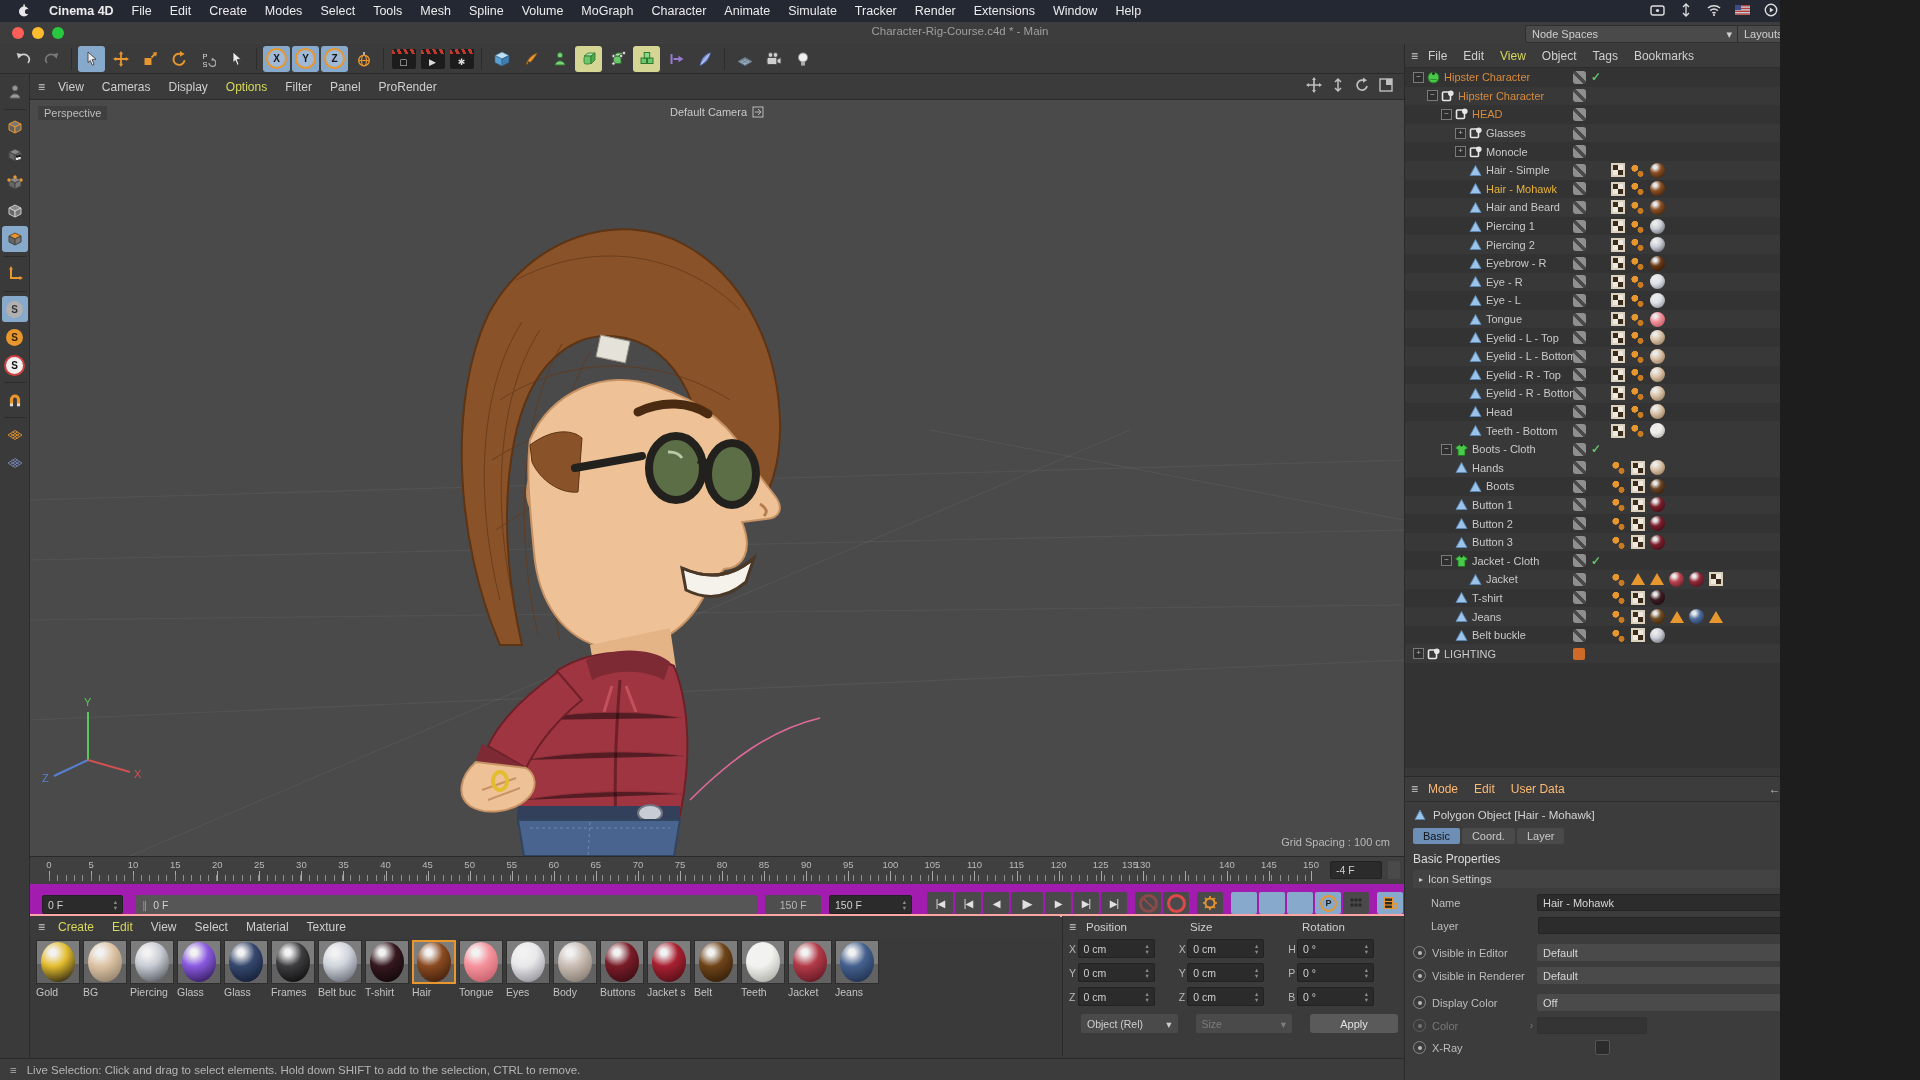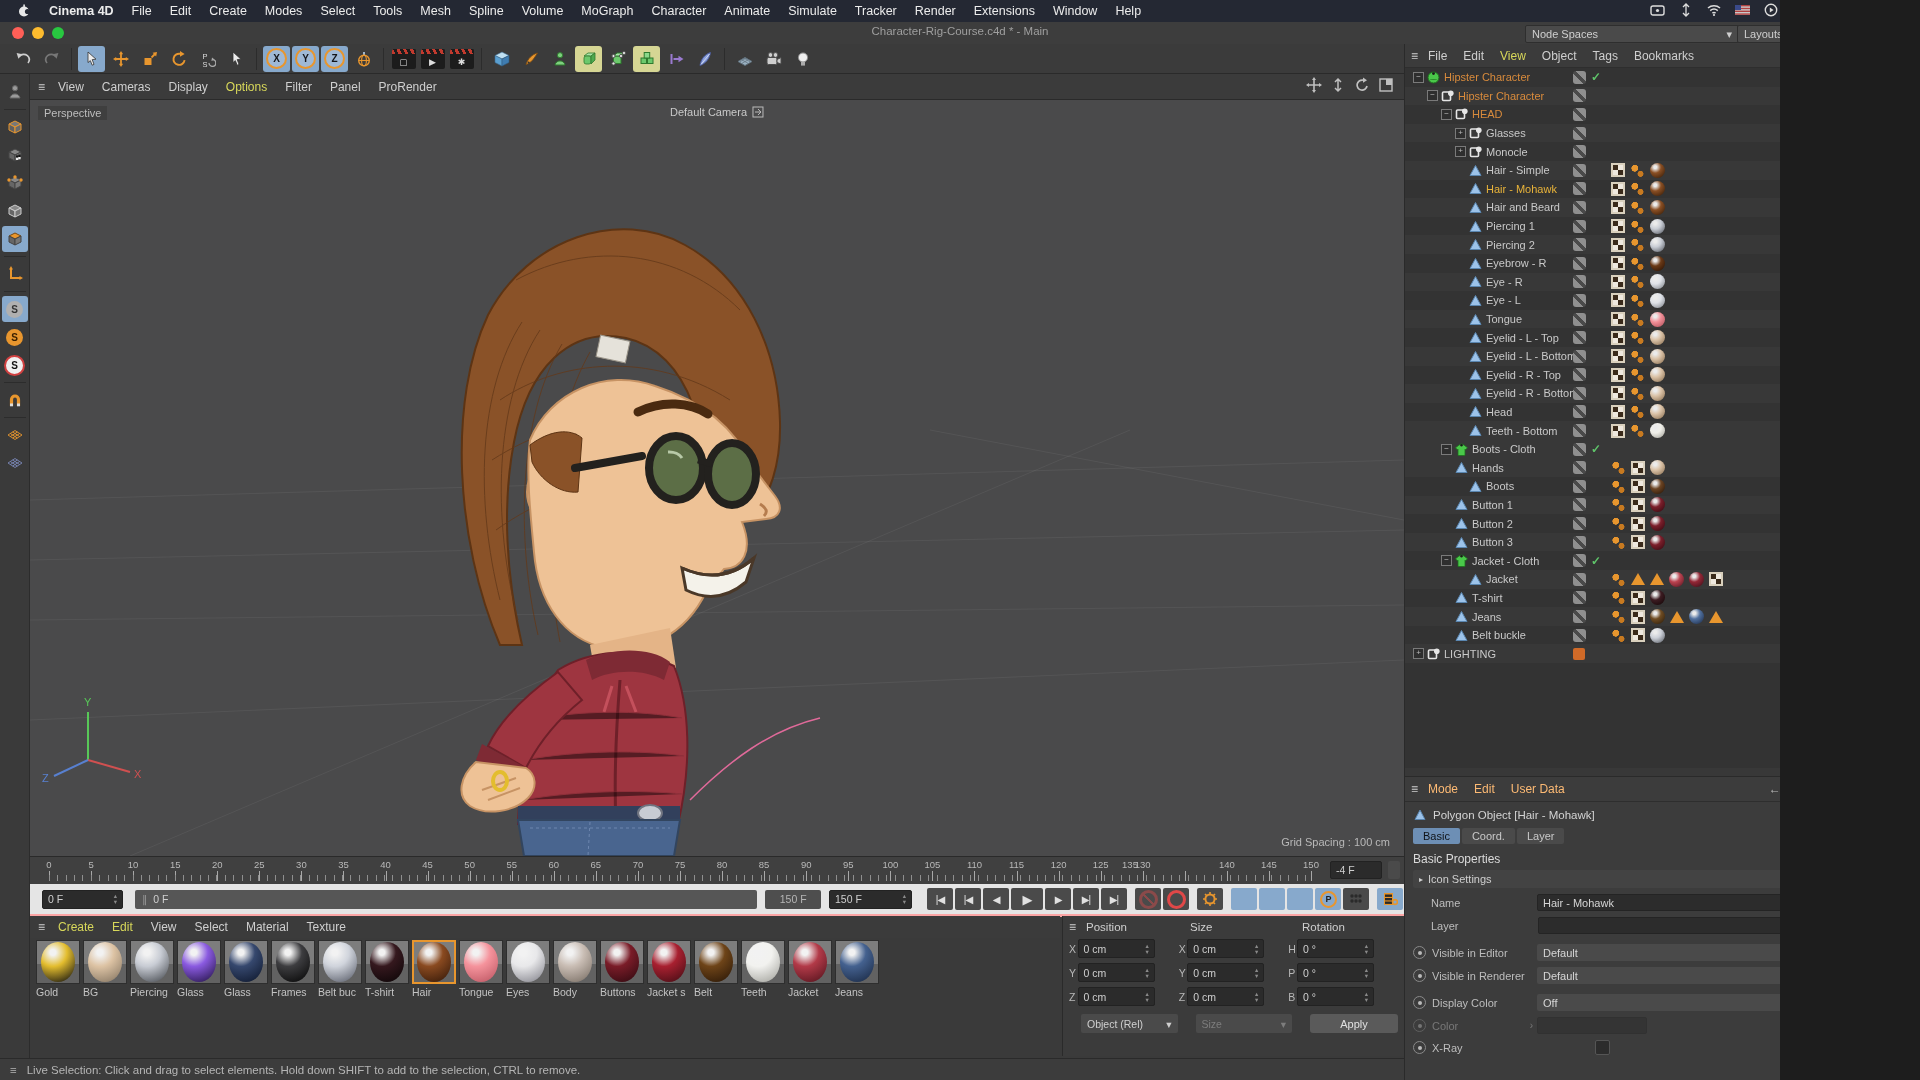--- a/index.html
+++ b/index.html
@@ -52,21 +52,21 @@
   
   #timeline{left:30px;top:856px;width:1374px;height:28px;background:#404040;border-top:1px solid #2a2a2a;border-bottom:1px solid #2a2a2a}
   #ruler{position:absolute;left:0;top:0;width:1320px;height:28px}
   #ruler-minor{position:absolute;left:19px;top:18px;width:1262px;height:6px;background:repeating-linear-gradient(90deg,#8f8f8f 0 1px,transparent 1px 8.373px)}
   .rlab{position:absolute;top:2px;transform:translateX(-50%);font-size:9.5px;color:#b9b9b9}
   .rtick{position:absolute;top:14px;width:1px;height:10px;background:#a8a8a8}
   #curframe{position:absolute;left:1300px;top:4px;width:52px;height:18px;background:#2b2b2b;border:1px solid #222;border-radius:2px;color:#cfcfcf;font-size:10.5px;display:flex;align-items:center;padding:0 5px;box-sizing:border-box}
   #tl-end{position:absolute;left:1358px;top:4px;width:12px;height:18px;background:#4a4a4a;border-radius:2px}
 
   
-  #transport{left:30px;top:884px;width:1374px;height:30px;background:#e5e5e5;border-bottom:3px solid #fca5a5;display:flex;align-items:center}
+  #transport{left:30px;top:884px;width:1374px;height:30px;background:#a21caf;border-bottom:3px solid #fca5a5;display:flex;align-items:flex-end}
   .inp{background:#2b2b2b;border:1px solid #222;border-radius:2px;color:#cfcfcf;font-size:10.5px;height:19px;display:flex;align-items:center;padding:0 5px;box-sizing:border-box;justify-content:space-between}
   .stp{color:#8a8a8a;font-size:6.5px;line-height:6px;text-align:center}
   #rangebar{width:648px;height:19px;background:#565656;border-radius:2px;color:#cfcfcf;font-size:10.5px;display:flex;align-items:center;padding:0 7px;box-sizing:border-box;margin-left:12px}
   .chip{height:19px;background:#4e4e4e;border-radius:2px;color:#b5b5b5;font-size:10.5px;display:flex;align-items:center;justify-content:center}
   .trb{width:26px;height:22px;background:#4a4a4a;border-radius:2px;color:#e0e0e0;font-size:10px;display:flex;align-items:center;justify-content:center;margin:0 1px;letter-spacing:-1px}
   .trb.big{width:32px;font-size:13px}
   .trb.bgblue{background:#87a9cc}
   .ring{width:13px;height:13px;border-radius:50%}
 
   

